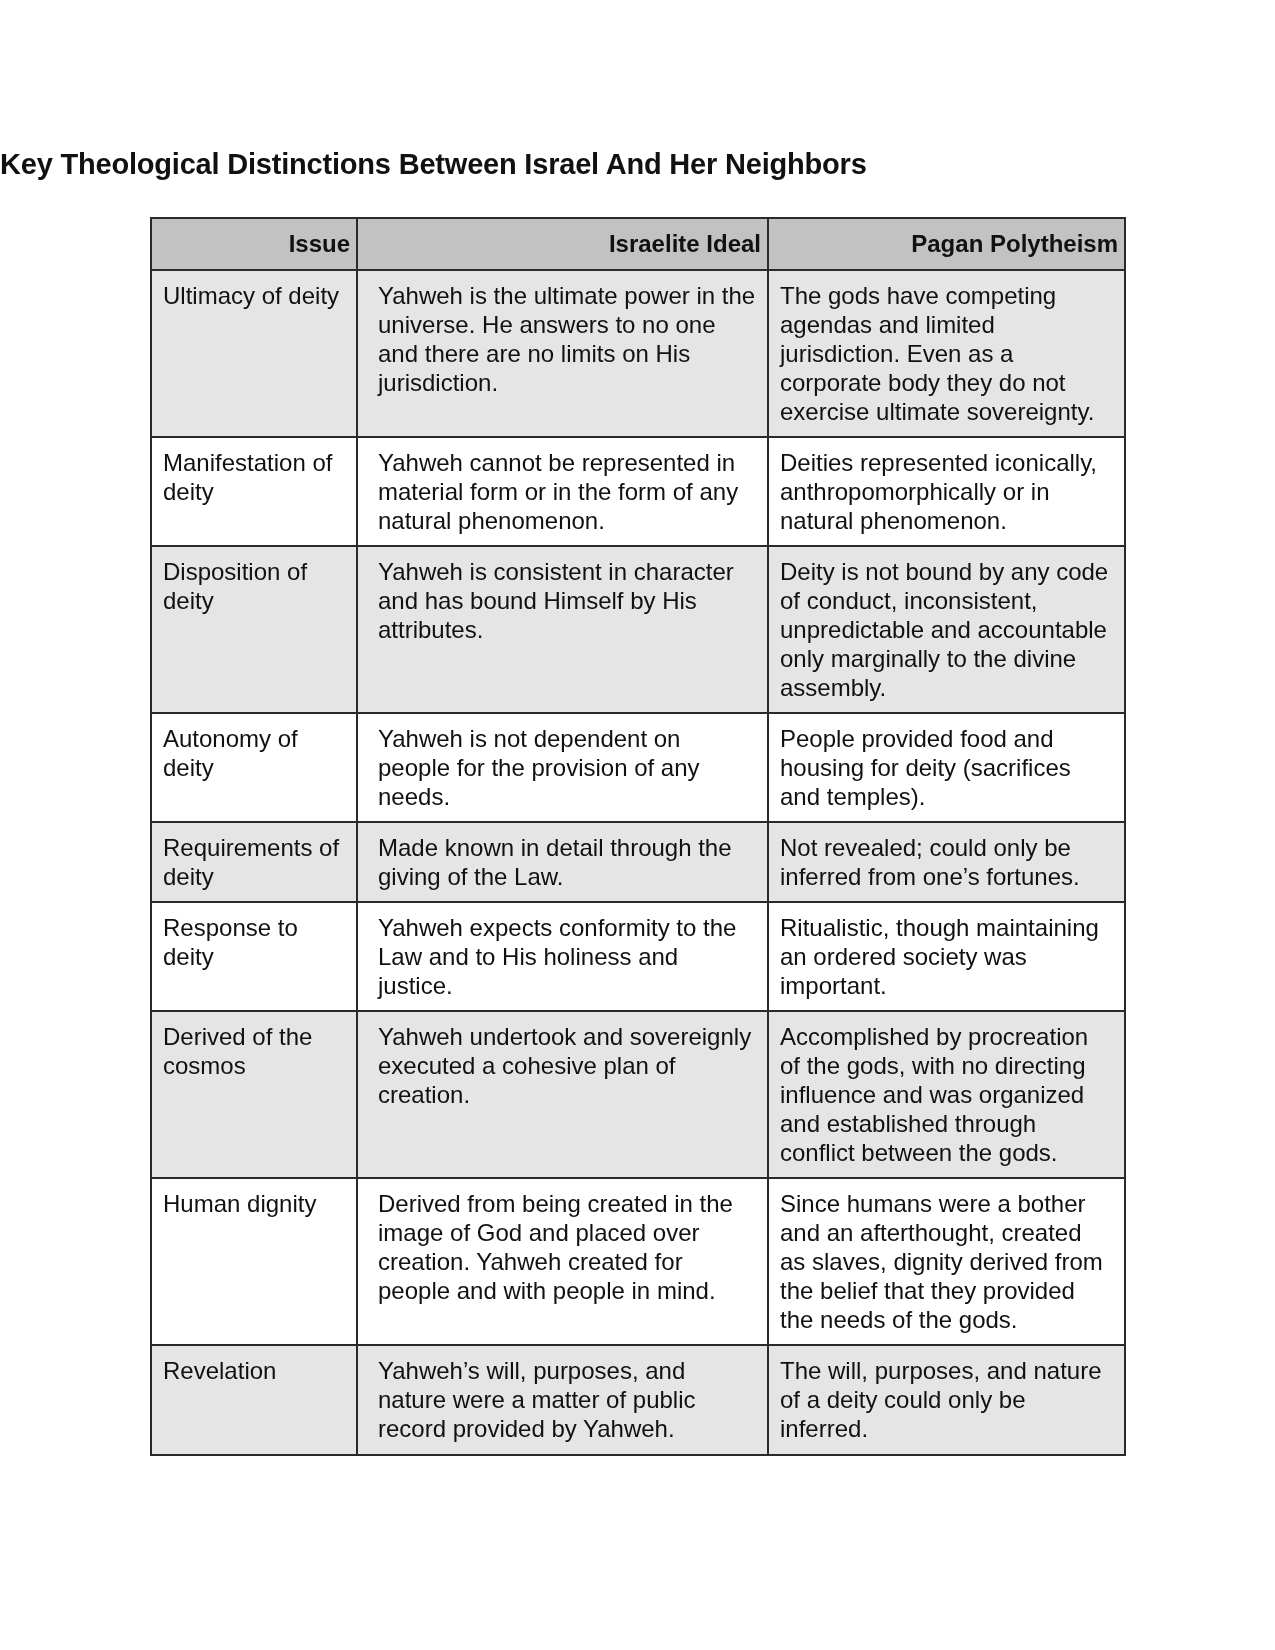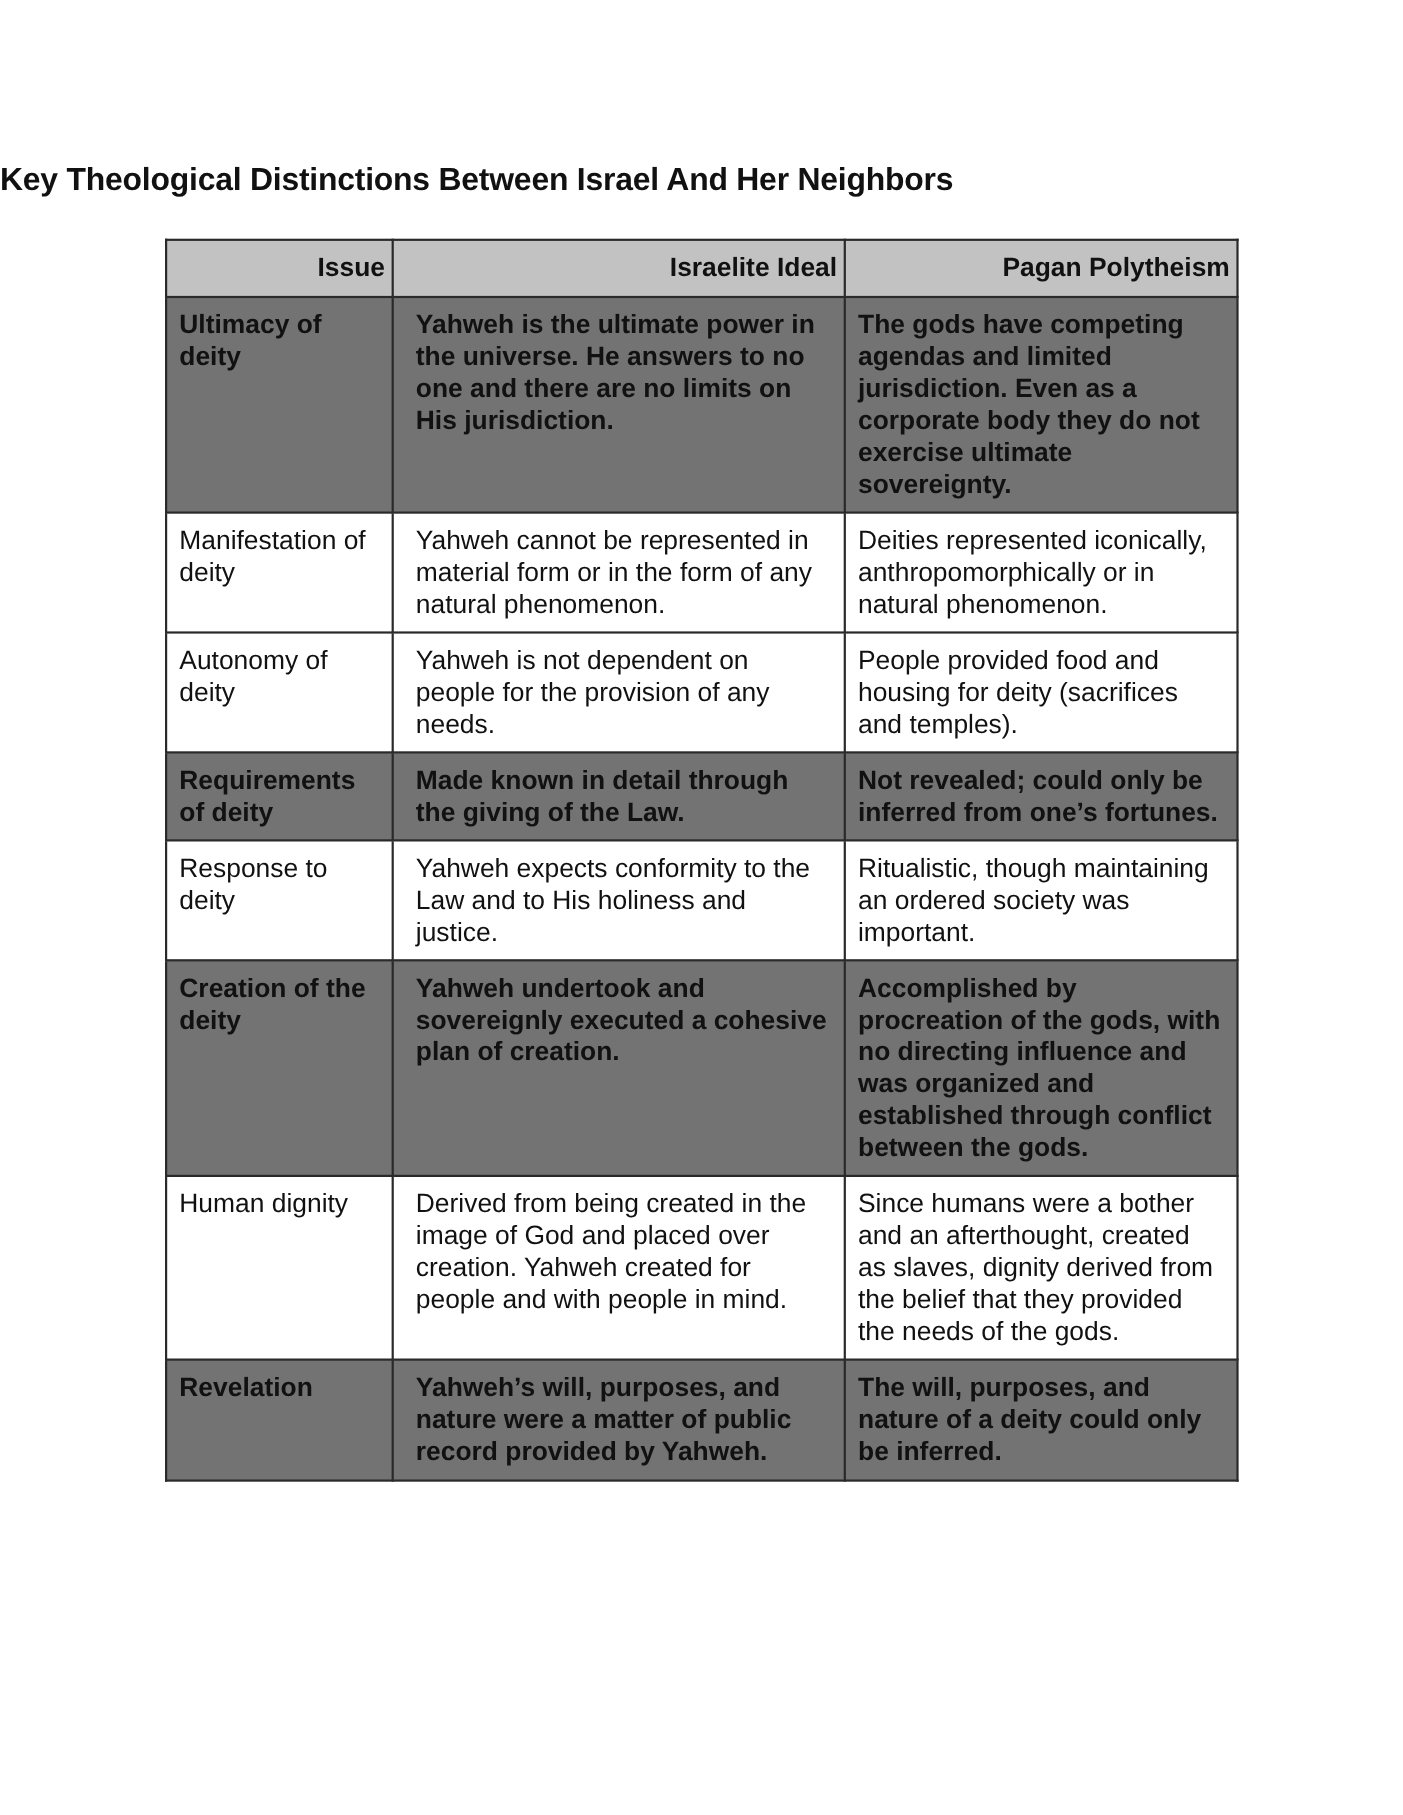--- a/index.html
+++ b/index.html
@@ -3,21 +3,21 @@
 <meta charset="utf-8">
 <style>
   html, body { margin:0; padding:0; background:#ffffff; }
   body { width:1275px; height:1650px; position:relative; font-family:"Liberation Sans", sans-serif; color:#111; }
   .title { position:absolute; top:148px; left:0; width:1275px; text-align:left; font-size:29px; font-weight:bold; letter-spacing:-0.2px; }
   table { position:absolute; top:217px; left:150px; width:976px; border-collapse:collapse; border:2px solid #2a2a2a; }
   th, td { border:2px solid #2a2a2a; vertical-align:top; font-size:24px; line-height:29px; text-align:left; padding:10px 11px 10px 11px; }
   th { background:#c2c2c2; font-weight:bold; text-align:right; padding:9px 6px; font-size:24px; line-height:32px; }
   td.c0 { width:182px; }
   td.c1 { width:378px;padding-left:20px; }
-  tr.yellow td { background:#737373;font-weight:bold; }
+  tr.yellow td { background:#e5e5e5; }
   tr.white td { background:#ffffff; }
 </style>
 </head>
 <body>
 
 <div class="title">Key Theological Distinctions Between Israel And Her Neighbors</div>
 
 <table>
   <thead>
     <tr>
@@ -30,37 +30,42 @@
     <tr class="yellow" style="height:166px">
       <td class="c0">Ultimacy of deity</td>
       <td class="c1">Yahweh is the ultimate power in the universe. He answers to no one and there are no limits on His jurisdiction.</td>
       <td>The gods have competing agendas and limited jurisdiction. Even as a corporate body they do not exercise ultimate sovereignty.</td>
     </tr>
     <tr class="white" style="height:80px">
       <td class="c0">Manifestation of deity</td>
       <td class="c1">Yahweh cannot be represented in material form or in the form of any natural phenomenon.</td>
       <td>Deities represented iconically, anthropomorphically or in natural phenomenon.</td>
     </tr>
+    <tr class="yellow" style="height:166px">
+      <td class="c0">Disposition of deity</td>
+      <td class="c1">Yahweh is consistent in character and has bound Himself by His attributes.</td>
+      <td>Deity is not bound by any code of conduct, inconsistent, unpredictable and accountable only marginally to the divine assembly.</td>
+    </tr>
     <tr class="white" style="height:108px">
       <td class="c0">Autonomy of deity</td>
       <td class="c1">Yahweh is not dependent on people for the provision of any needs.</td>
       <td>People provided food and housing for deity (sacrifices and temples).</td>
     </tr>
     <tr class="yellow" style="height:80px">
       <td class="c0">Requirements of deity</td>
       <td class="c1">Made known in detail through the giving of the Law.</td>
       <td>Not revealed; could only be inferred from one’s fortunes.</td>
     </tr>
     <tr class="white" style="height:104px">
       <td class="c0">Response to deity</td>
       <td class="c1">Yahweh expects conformity to the Law and to His holiness and justice.</td>
       <td>Ritualistic, though maintaining an ordered society was important.</td>
     </tr>
     <tr class="yellow" style="height:166px">
-      <td class="c0">Creation of the deity</td>
+      <td class="c0">Derived of the cosmos</td>
       <td class="c1">Yahweh undertook and sovereignly executed a cohesive plan of creation.</td>
       <td>Accomplished by procreation of the gods, with no directing influence and was organized and established through conflict between the gods.</td>
     </tr>
     <tr class="white" style="height:166px">
       <td class="c0">Human dignity</td>
       <td class="c1">Derived from being created in the image of God and placed over creation. Yahweh created for people and with people in mind.</td>
       <td>Since humans were a bother and an afterthought, created as slaves, dignity derived from the belief that they provided the needs of the gods.</td>
     </tr>
     <tr class="yellow" style="height:110px">
       <td class="c0">Revelation</td>

